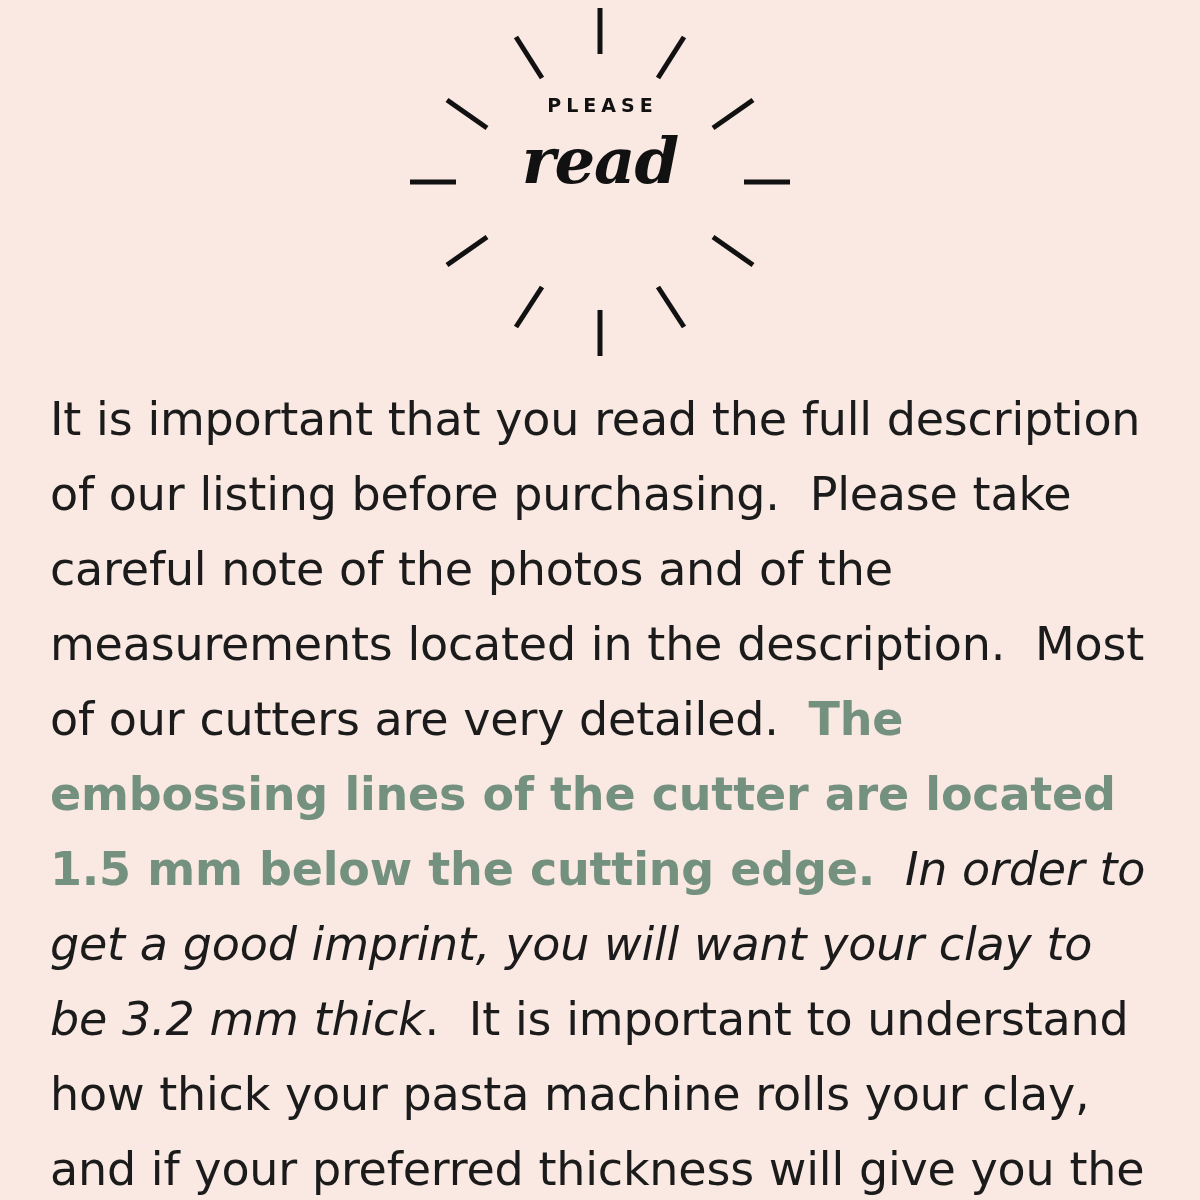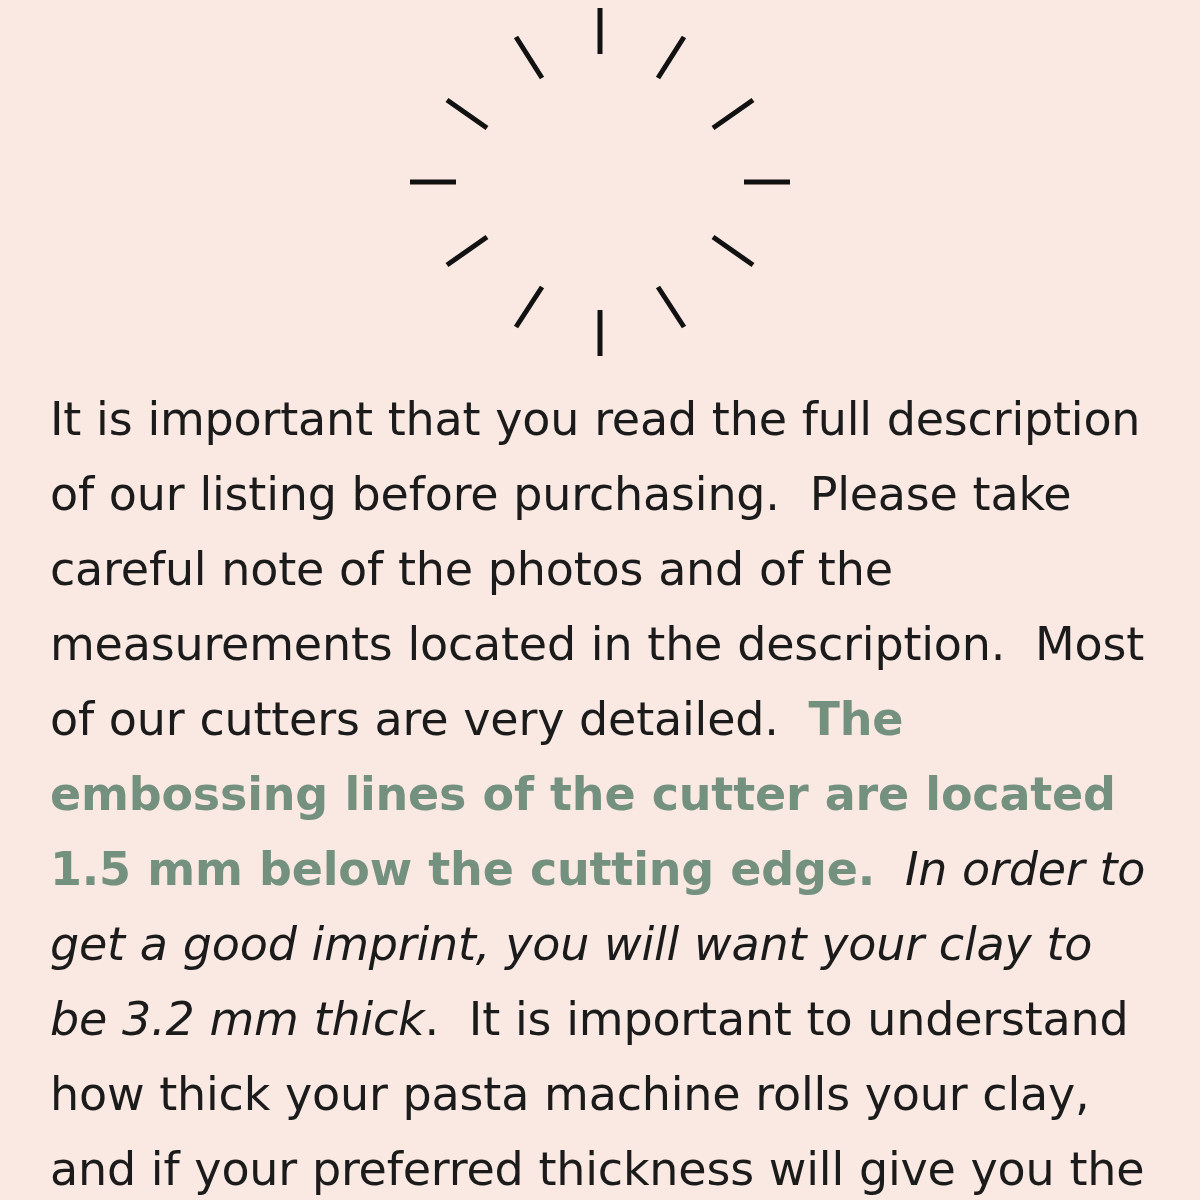--- a/index.html
+++ b/index.html
@@ -107,17 +107,21 @@
         <line x1="294" y1="327" x2="268" y2="287"></line>
         <line x1="363" y1="265" x2="323" y2="237"></line>
 
         <line x1="400" y1="182" x2="354" y2="182"></line>
 
         <line x1="363" y1="100" x2="323" y2="128"></line>
         <line x1="294" y1="37" x2="268" y2="78"></line>
       </g>
     </svg>
 
+    <div class="badge-text">
+      <div class="please">PLEASE</div>
+      <div class="read">read</div>
+    </div>
   </div>
 
   <p class="body-copy"><span>It is important that you read the full description of our listing before purchasing.&nbsp; Please take careful note of the photos and of the measurements located in the description.&nbsp; Most of our cutters are very detailed.&nbsp; </span><span class="green-bold">The embossing lines of the cutter are located 1.5 mm below the cutting edge.</span><span class="ital">&nbsp; In order to get a good imprint, you will want your clay to be 3.2 mm thick</span><span>.&nbsp; It is important to understand how thick your pasta machine rolls your clay, and if your preferred thickness will give you the imprint you're wanting</span></p>
 
 </div>
 
 </body></html>

